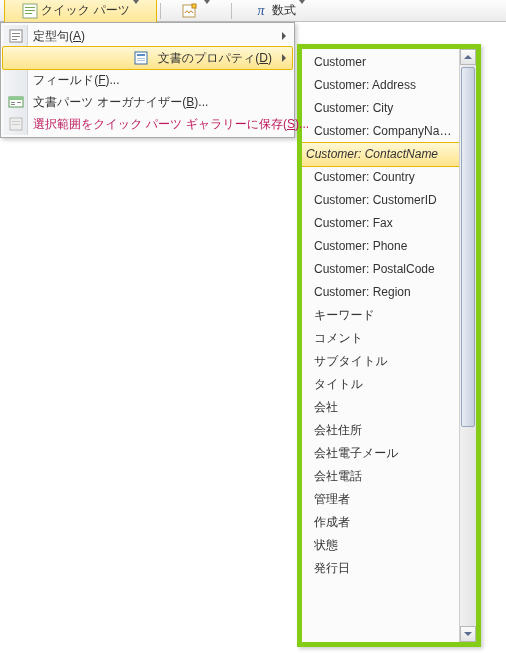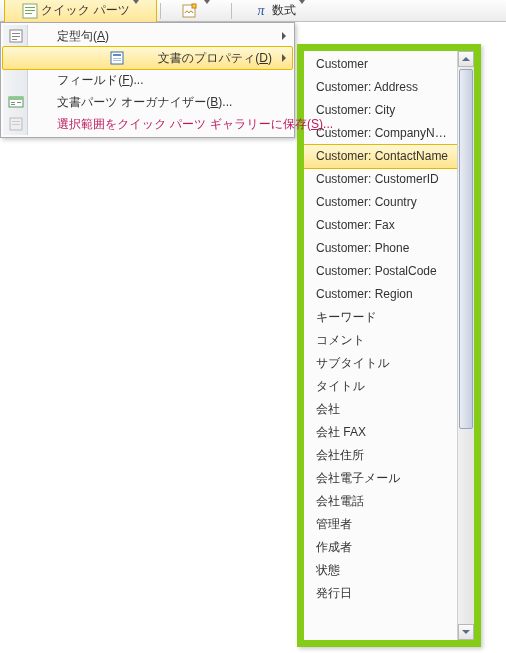--- a/index.html
+++ b/index.html
@@ -95,21 +95,20 @@
   }
   .m1-item {
     position: relative;
     z-index: 1;
     display: flex;
     align-items: center;
     height: 22px;
     padding-left: 2px;
     padding-right: 20px;
     border-radius: 2px;
-    gap: 24px;
   }
   .m1-item.hl {
     background: linear-gradient(#fff8d5, #ffe48b);
     border: 1px solid #e5b700;
     margin: -1px;
     justify-content: flex-end;
   }
   .m1-item.disabled span.lbl { color: #be185d; }
   .m1-icon {
     width: 22px;
@@ -136,21 +135,21 @@
   }
 
   
   .submenu {
     position: absolute;
     left: 297px;
     top: 44px;
     width: 184px;
     height: 603px;
     background: #fbfbfb;
-    border: 7px solid #84cc16;
+    border: 5px solid #84cc16;
     box-shadow: 2px 2px 4px rgba(0,0,0,0.2);
     box-sizing: border-box;
     display: flex;
   }
   .sm-list {
     flex: 1;
     overflow: hidden;
     padding: 2px 0;
   }
   .sm-item {
@@ -162,21 +161,22 @@
     overflow: hidden;
     text-overflow: ellipsis;
   }
   .sm-item.hl {
     background: linear-gradient(#fff8d5, #ffe48b);
     border: 1px solid #e5b700;
     border-left: none;
     margin-top: -1px;
     margin-bottom: -1px;
     margin-right: -1px;
-    padding-left: 12px;
+    padding-left: 4px;
+    font-style: italic;
   }
   .sm-scroll {
     width: 16px;
     background: linear-gradient(to right, #f0f0f0, #e4e4e4);
     border-left: 1px solid #d0d0d0;
     position: relative;
     flex: 0 0 16px;
   }
   .sm-scroll .btn {
     position: absolute;
@@ -311,32 +311,31 @@
     </div>
 </div>
 
 <div class="submenu">
   <div class="sm-list" id="submenu-container">
       <div class="sm-item">Customer</div>
       <div class="sm-item">Customer: Address</div>
       <div class="sm-item">Customer: City</div>
       <div class="sm-item">Customer: CompanyName</div>
       <div class="sm-item hl">Customer: ContactName</div>
+      <div class="sm-item">Customer: Country</div>
       <div class="sm-item">Customer: CustomerID</div>
-      <div class="sm-item">Customer: Country</div>
       <div class="sm-item">Customer: Fax</div>
       <div class="sm-item">Customer: Phone</div>
       <div class="sm-item">Customer: PostalCode</div>
       <div class="sm-item">Customer: Region</div>
       <div class="sm-item">キーワード</div>
       <div class="sm-item">コメント</div>
       <div class="sm-item">サブタイトル</div>
       <div class="sm-item">タイトル</div>
       <div class="sm-item">会社</div>
-      <div class="sm-item">会社 FAX</div>
       <div class="sm-item">会社住所</div>
       <div class="sm-item">会社電子メール</div>
       <div class="sm-item">会社電話</div>
       <div class="sm-item">管理者</div>
       <div class="sm-item">作成者</div>
       <div class="sm-item">状態</div>
       <div class="sm-item">発行日</div>
     </div>
   <div class="sm-scroll">
     <div class="btn up">

